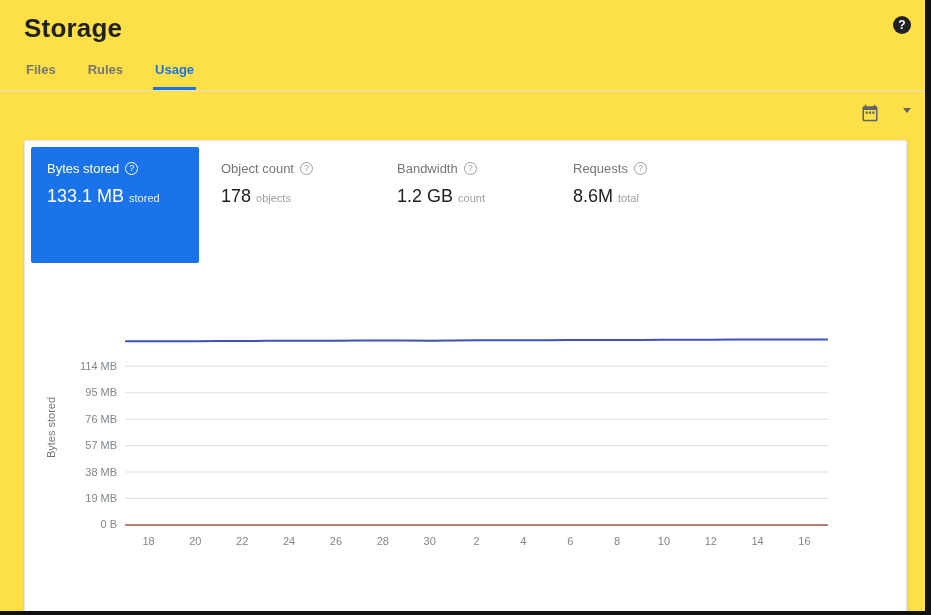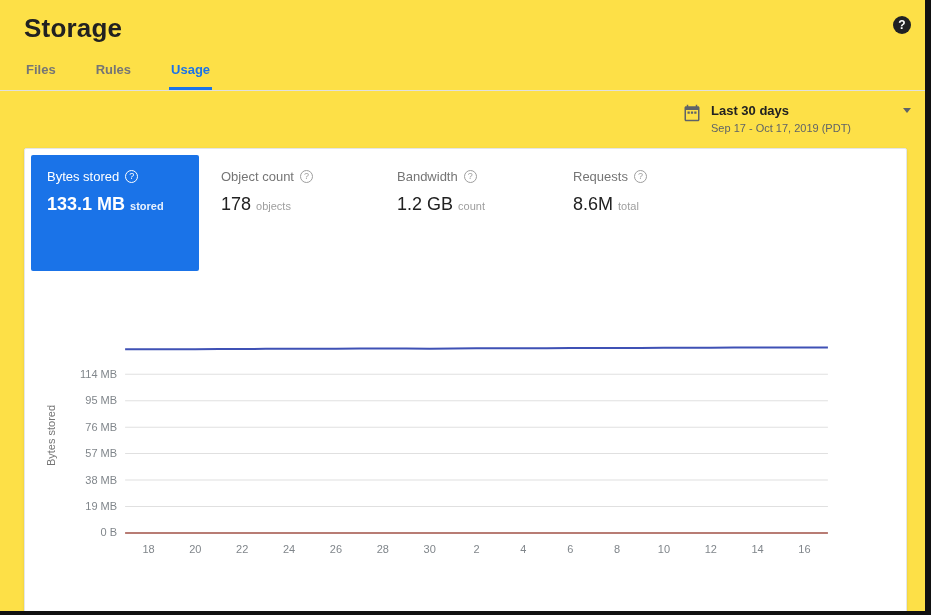--- a/index.html
+++ b/index.html
@@ -26,21 +26,21 @@
   }
   .help-btn {
     width: 18px; height: 18px; border-radius: 50%;
     background: #202124; color: #fff;
     font-size: 12px; font-weight: bold;
     display: flex; align-items: center; justify-content: center;
     cursor: pointer; margin-top: 4px;
   }
   
   .tabs {
-    display: flex; gap: 36px;
+    display: flex; gap: 28px;
     padding: 16px 24px 0 24px;
     border-bottom: 1px solid #e0e0e0;
   }
   .tab {
     font-size: 13px; font-weight: bold; color: #757575;
     padding: 2px 2px 10px 2px; cursor: pointer;
     border-bottom: 3px solid transparent;
   }
   .tab.active { color: #1a73e8; border-bottom-color: #1a73e8; }
   
@@ -67,21 +67,21 @@
     border-radius: 2px;
     box-shadow: 0 1px 3px rgba(0,0,0,.10);
   }
   .metrics { display: flex; align-items: flex-start; gap: 6px; padding: 6px; }
   .metric { width: 170px; padding: 14px 16px; border-radius: 2px; cursor: pointer; }
   .metric .m-label { font-size: 13px; color: #757575; display: flex; align-items: center; gap: 6px; white-space: nowrap; }
   .metric .m-value { margin-top: 10px; font-size: 18px; color: #212121; white-space: nowrap; }
   .metric .unit { font-size: 11px; color: #9e9e9e; }
   .metric.active { background: #1a73e8; height: 116px; width: 168px; }
   .metric.active .m-label { color: #fff; }
-  .metric.active .m-value { color: #fff; font-weight: bold; }
+  .metric.active .m-value { color: #fff; }
   .metric.active .unit { color: rgba(255,255,255,.9); }
   .qicon {
     width: 13px; height: 13px; flex: 0 0 13px;
     border: 1px solid currentColor; border-radius: 50%;
     font-size: 9px; line-height: 1;
     display: inline-flex; align-items: center; justify-content: center;
     color: #9e9e9e;
   }
   .metric.active .qicon { color: #fff; }
   
@@ -107,24 +107,20 @@
   <div class="toolbar">
     <div class="date-range">
       <span class="cal-icon">
         <svg width="18" height="18" viewBox="0 0 24 24" fill="#5f6368">
           <path d="M20 3h-1V1h-2v2H7V1H5v2H4c-1.1 0-2 .9-2 2v16c0 1.1.9 2 2 2h16c1.1 0 2-.9 2-2V5c0-1.1-.9-2-2-2zm0 18H4V8h16v13z"></path>
           <rect x="6" y="10" width="3" height="3"></rect>
           <rect x="10.5" y="10" width="3" height="3"></rect>
           <rect x="15" y="10" width="3" height="3"></rect>
         </svg>
       </span>
-      <div class="dr-text">
-        <div class="dr-label">Last 30 days</div>
-        <div class="dr-sub">Sep 17 - Oct 17, 2019 (PDT)</div>
-      </div>
       <span class="caret"></span>
     </div>
   </div>
 
   <section class="panel">
     <div class="metrics">
       <div class="metric active">
         <div class="m-label">
           <span>Bytes stored</span>
           <span class="qicon">?</span>

